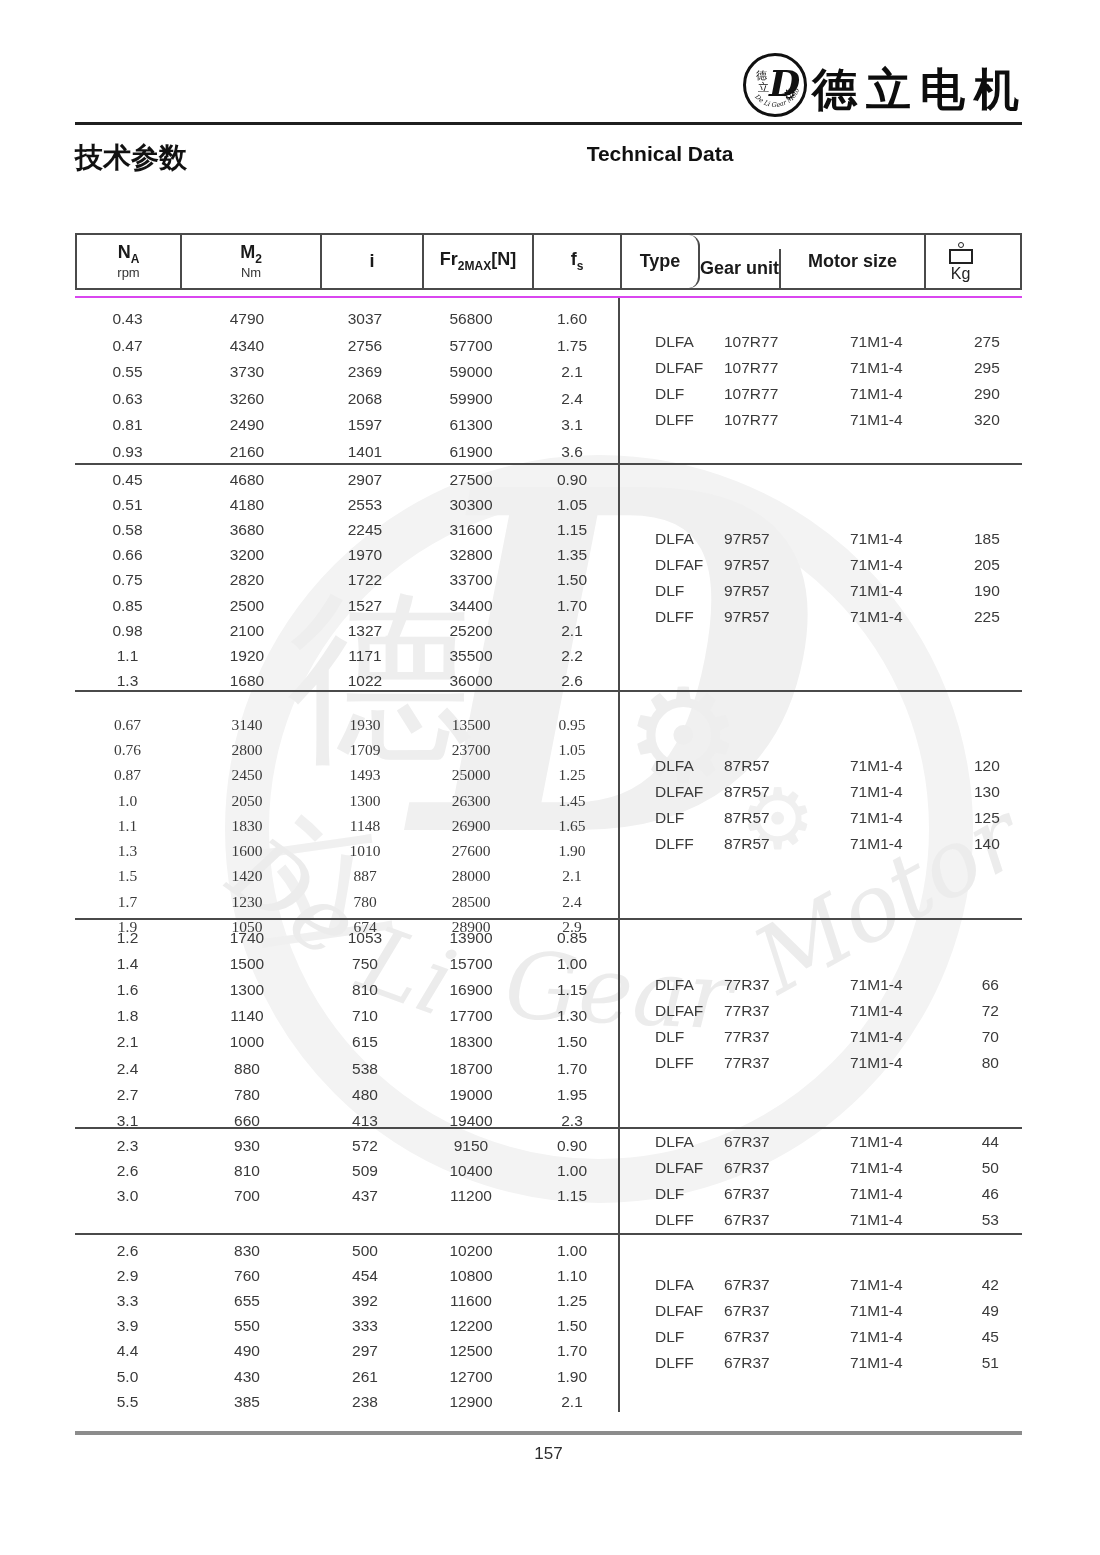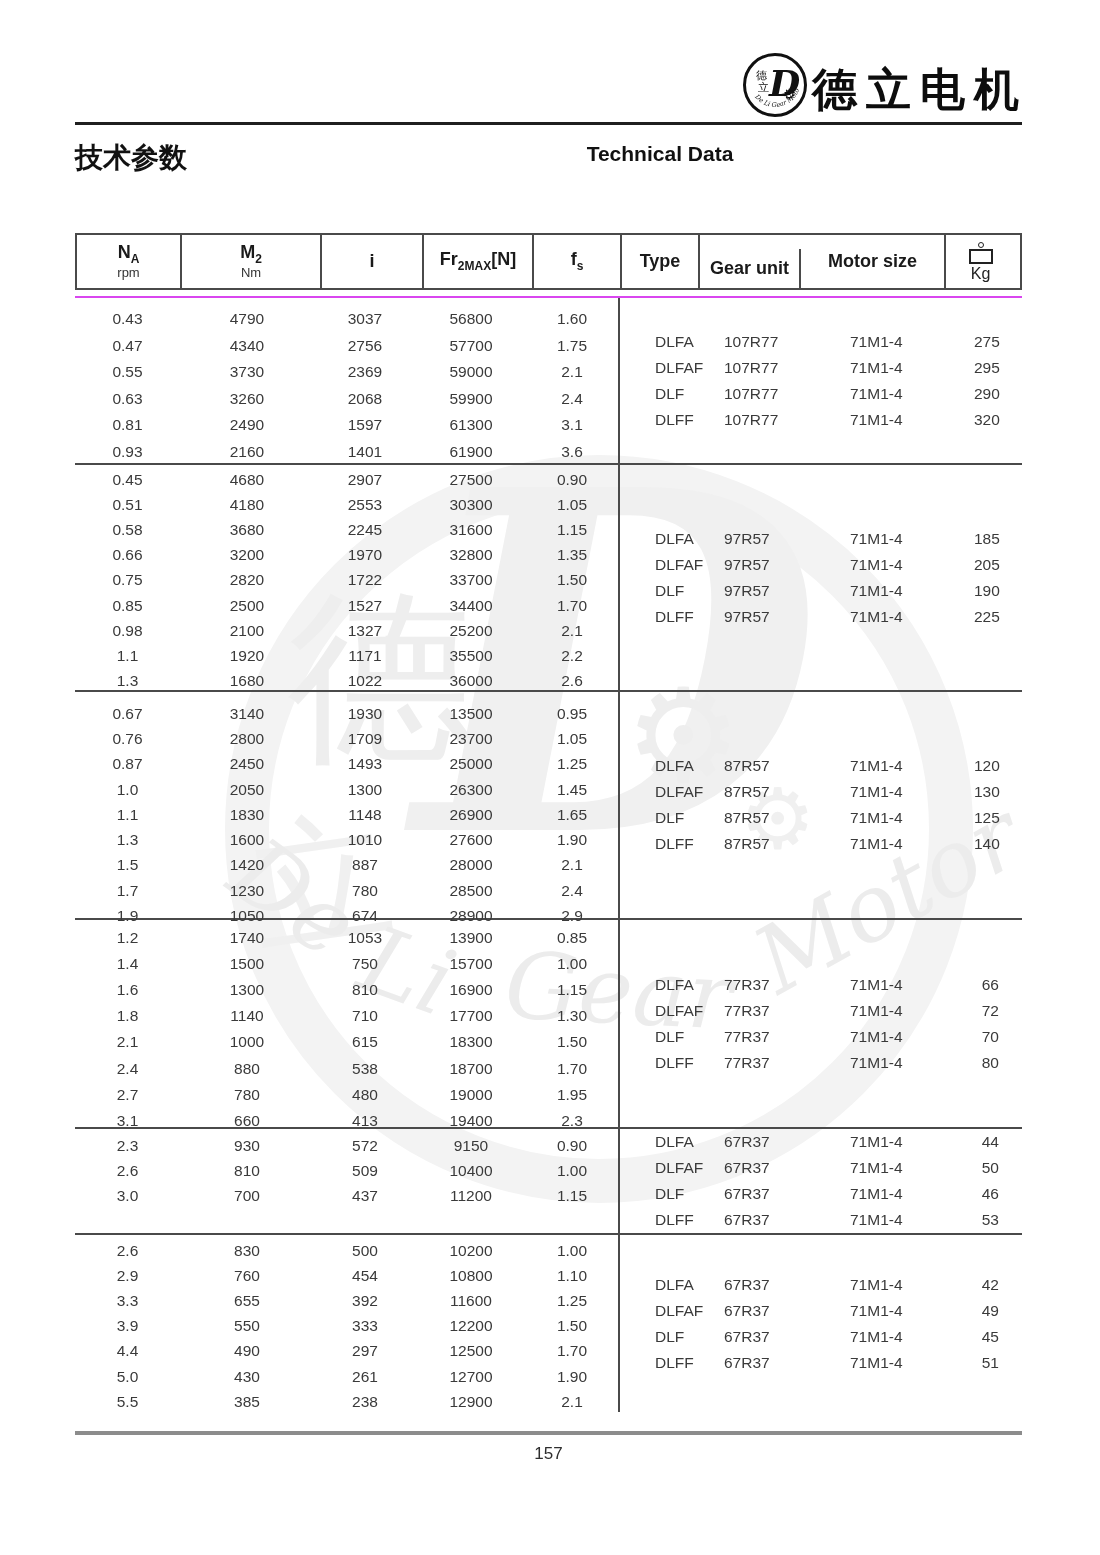--- a/index.html
+++ b/index.html
@@ -31,21 +31,21 @@
   #p1-box .pfx sub{font-size:13px;}
   #p1-box .pval{font-size:31px;font-weight:bold;color:#111;letter-spacing:1px;}
   
   #head-row{left:75px;top:233px;width:947px;height:57px;border:2px solid #4a4a4a;box-sizing:border-box;display:flex;}
   .hcell{border-right:2px solid #4a4a4a;box-sizing:border-box;display:flex;flex-direction:column;align-items:center;justify-content:center;line-height:1.1;}
   .hcell:last-child{border-right:none;}
   .h-main{font-size:18px;font-weight:bold;color:#1a1a1a;}
   .h-main sub{font-size:12px;font-weight:bold;}
   .h-unit{font-size:13px;color:#333;}
   .c-na{width:105px;} .c-m2{width:140px;} .c-i{width:102px;} .c-fr{width:110px;}
-  .c-fs{width:88px;} .c-type{width:78px;} .c-gear{width:101px;margin-top:14px;} .c-motor{width:145px;} .c-kg{width:69px;}
+  .c-fs{width:88px;} .c-type{width:78px;border-radius:11px;} .c-gear{width:81px;margin-top:14px;} .c-motor{width:145px;} .c-kg{width:69px;}
   .weight-icon{width:24px;height:15px;border:2px solid #222;box-sizing:border-box;position:relative;margin-top:8px;}
   .weight-icon::before{content:"";position:absolute;left:50%;top:-9px;transform:translateX(-50%);width:6px;height:6px;border:1.5px solid #222;border-radius:50%;box-sizing:border-box;}
   .kg-label{font-size:16px;color:#222;margin-top:1px;}
   
   #table-body{left:75px;top:296px;width:947px;border-top:2px solid #d946ef;box-sizing:border-box;}
   #v-divider{position:absolute;left:543px;top:0;width:2px;background:#4a4a4a;}
   .block{position:relative;box-sizing:border-box;}
   .block.sep{border-bottom:2px solid #4a4a4a;}
   .block-left{position:absolute;left:0;top:0;width:543px;box-sizing:border-box;}
   .data-row{display:grid;grid-template-columns:105px 134px 102px 110px 92px;align-items:center;}
@@ -291,21 +291,21 @@
           </div>
           <div class="variant-row">
             <div class="vcell">DLFF</div>
             <div class="vcell">97R57</div>
             <div class="vcell">71M1-4</div>
             <div class="vcell kg">225</div>
           </div>
         </div>
       </div>
       <div class="block sep" style="height: 228px;">
-        <div class="block-left" style="padding-top: 9px;">
+        <div class="block-left" style="padding-top: 20px; font-family: Liberation Serif, serif;">
           <div class="data-row" style="height: 25.3px;">
             <div class="cell">0.67</div>
             <div class="cell">3140</div>
             <div class="cell">1930</div>
             <div class="cell">13500</div>
             <div class="cell">0.95</div>
           </div>
           <div class="data-row" style="height: 25.3px;">
             <div class="cell">0.76</div>
             <div class="cell">2800</div>

